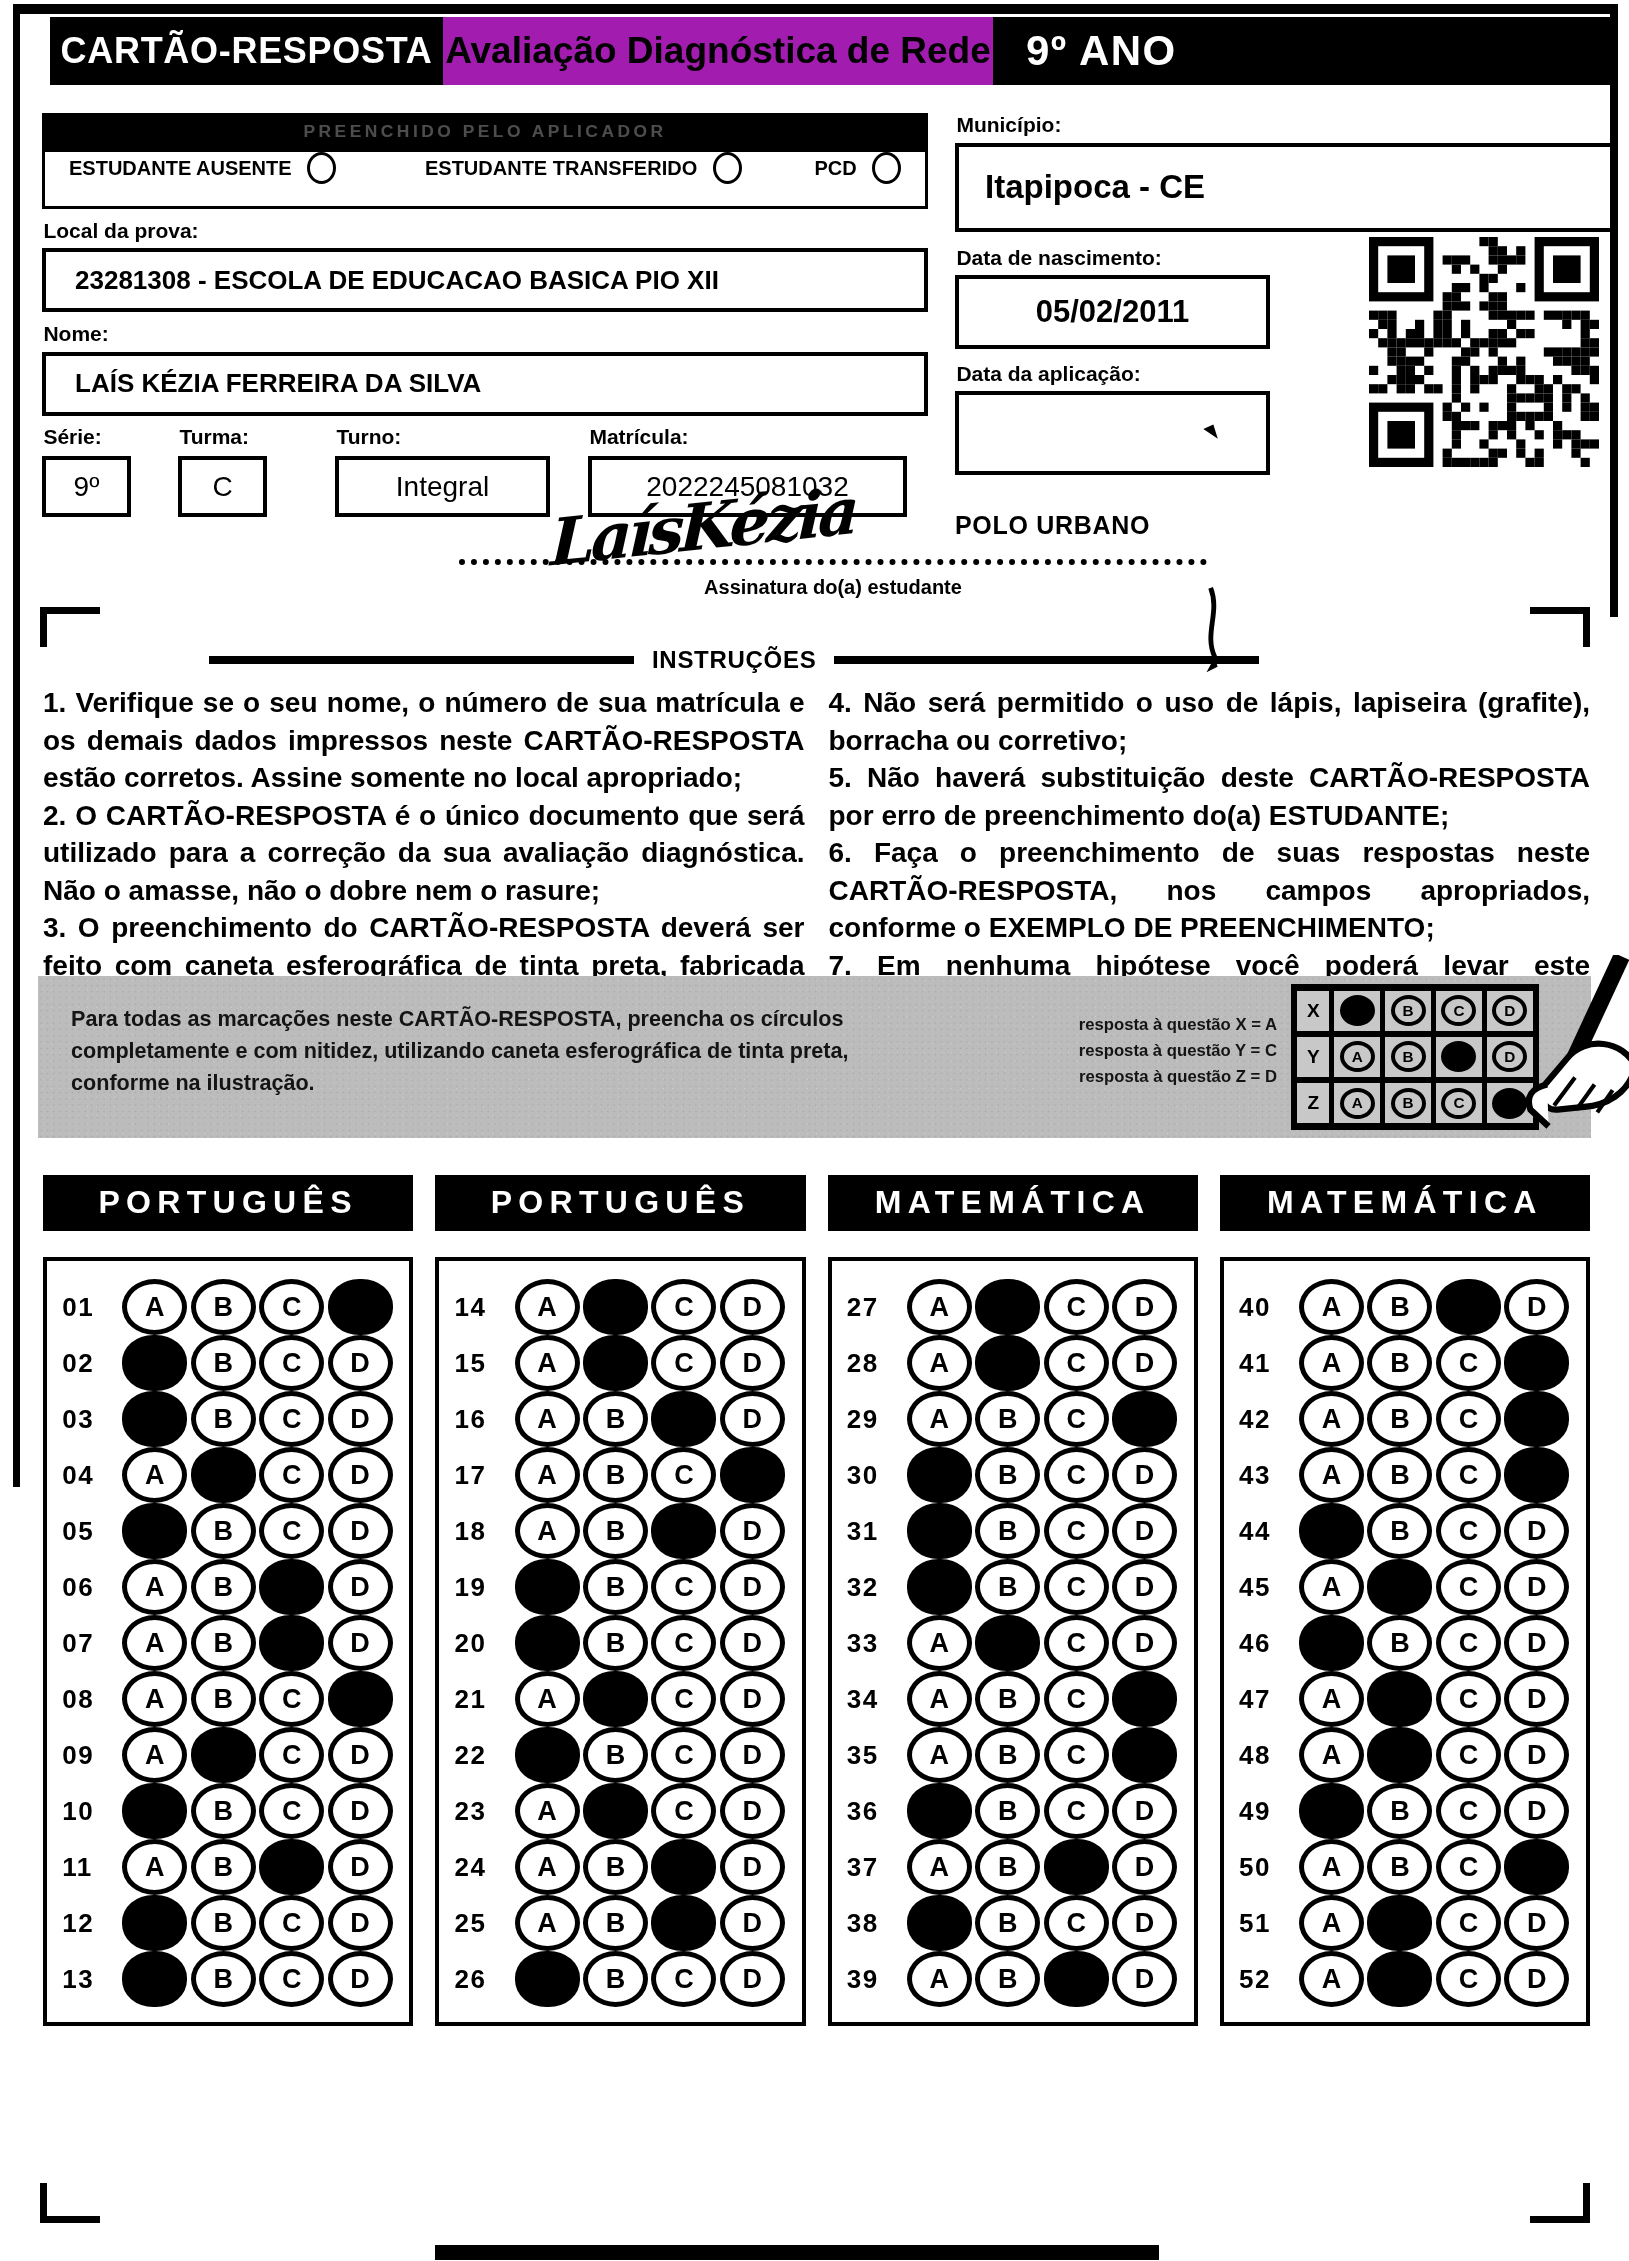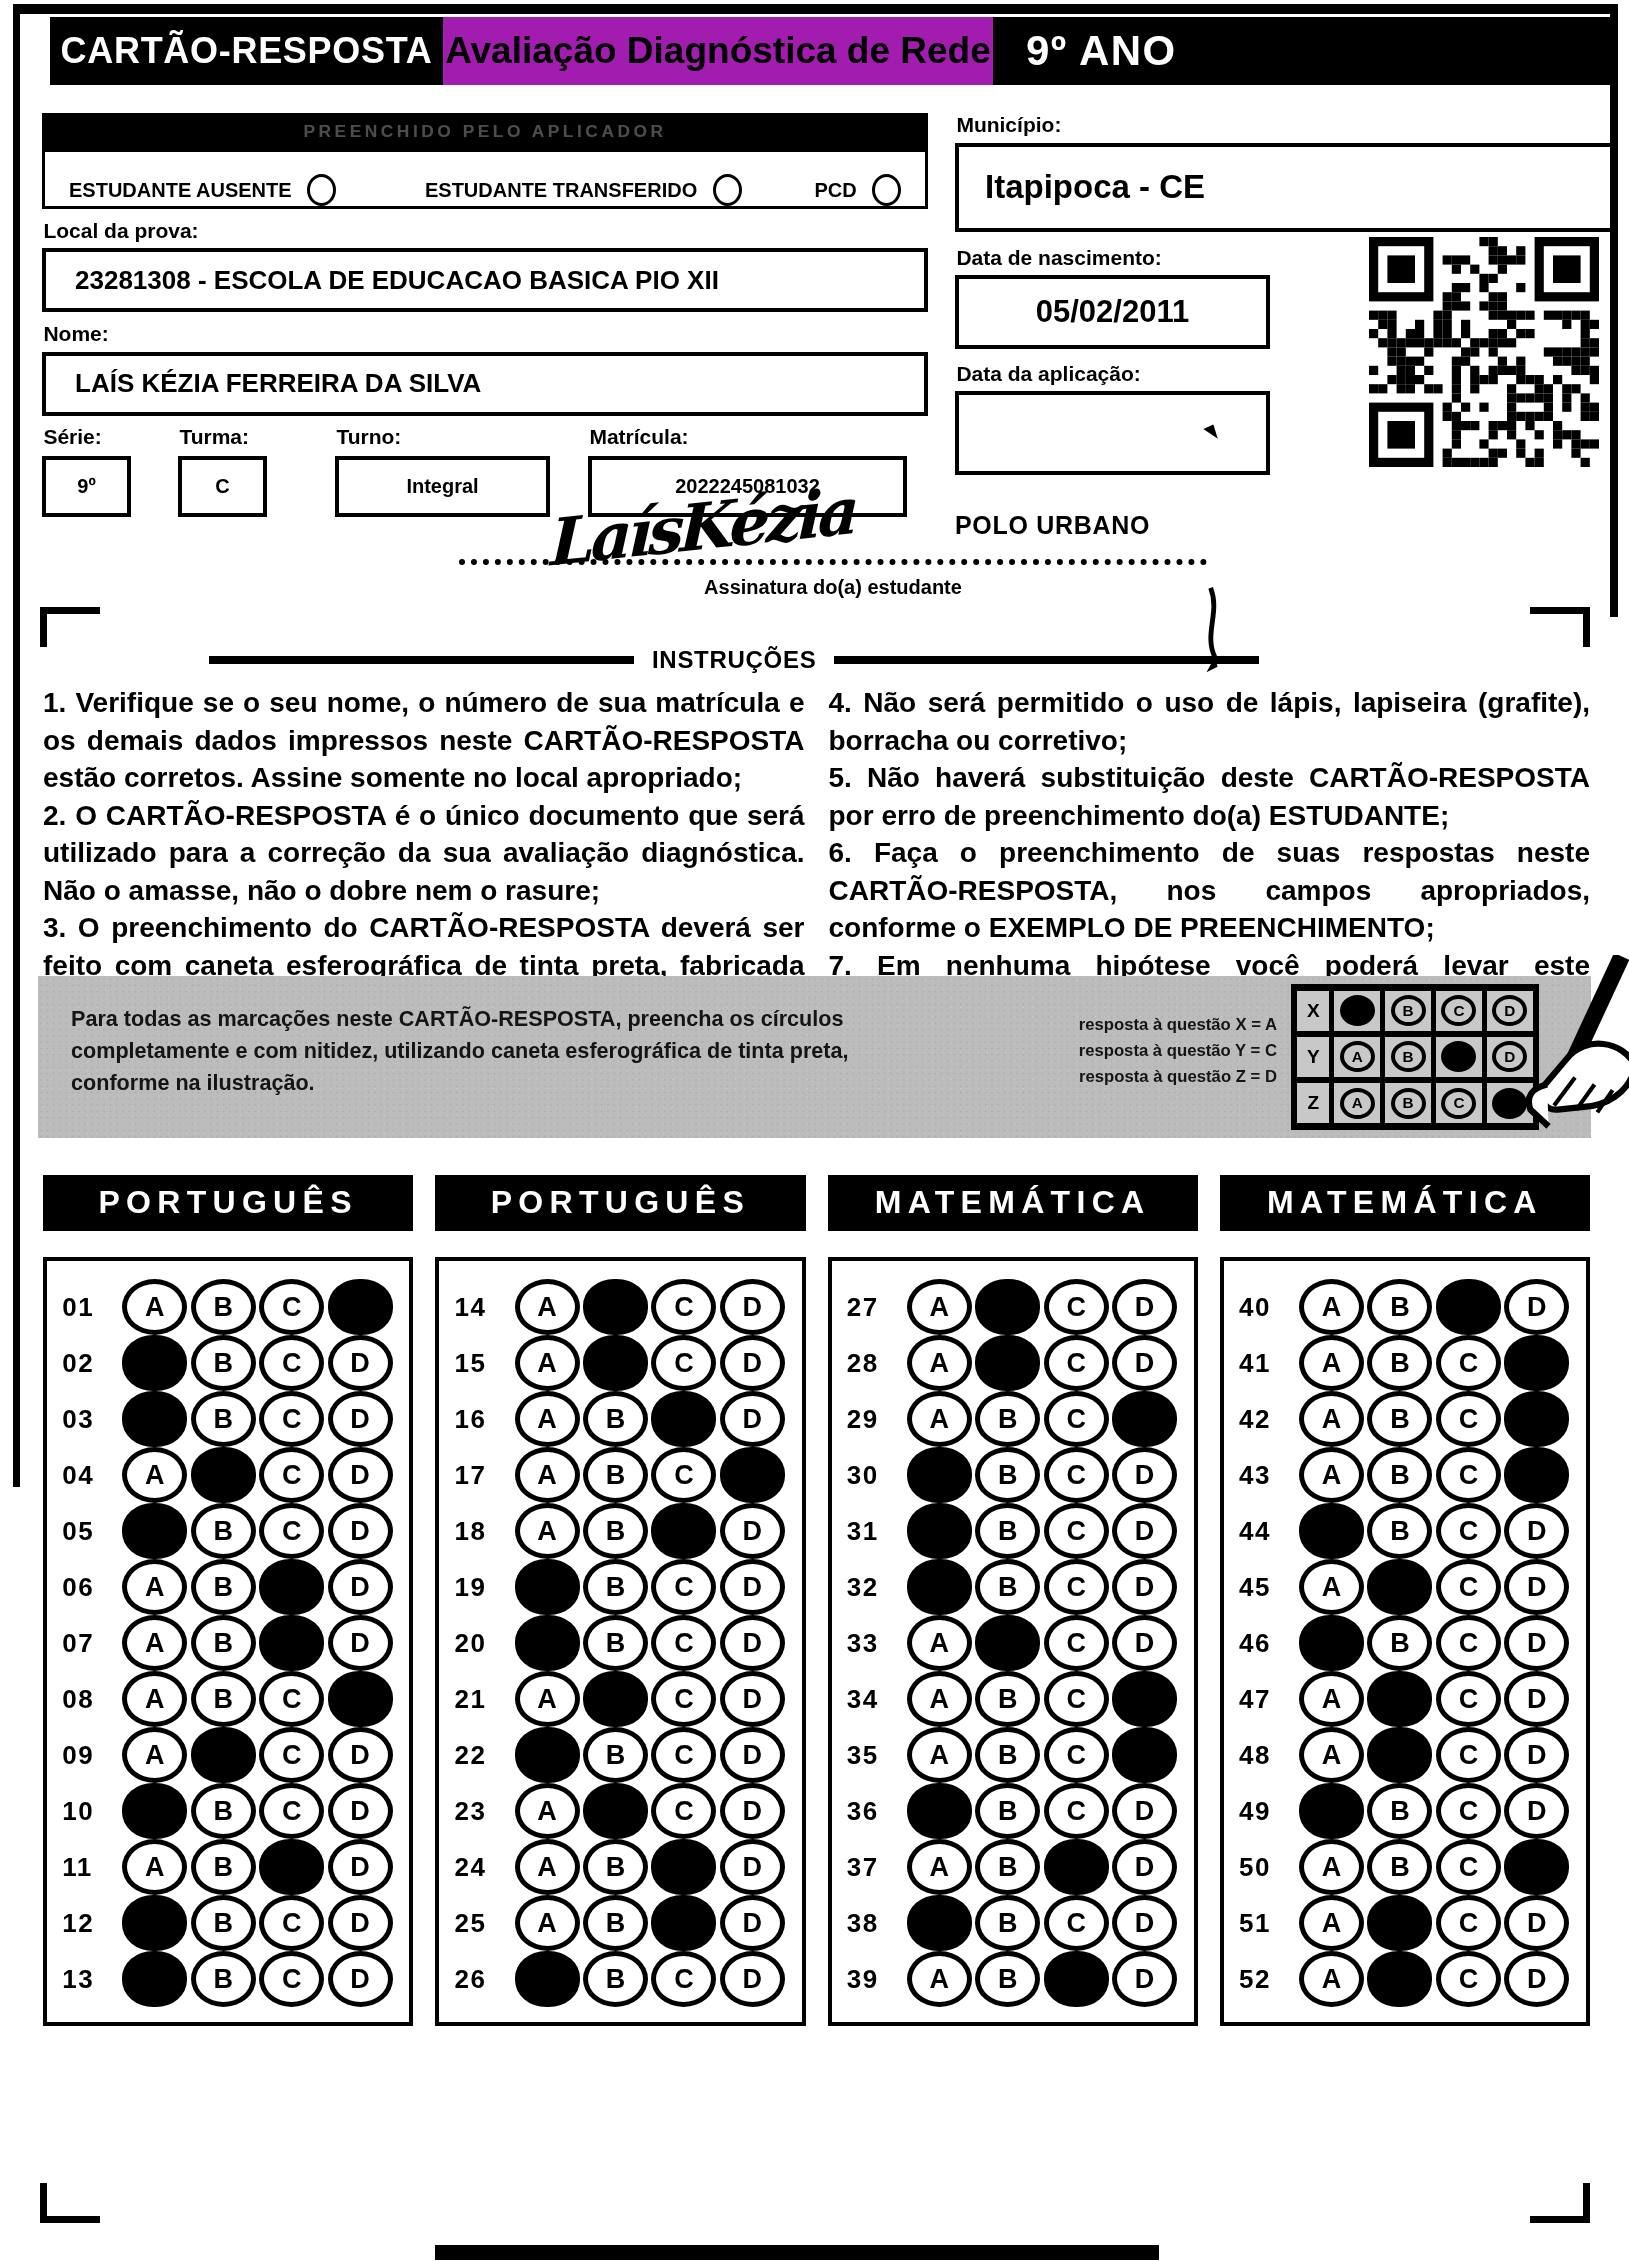--- a/index.html
+++ b/index.html
@@ -16,31 +16,31 @@
   
   .hdr { position:absolute; left:50px; top:16.7px; width:1566px; height:68px; background:#000; display:flex; align-items:stretch; }
   .hdr-card  { width:393px; display:flex; align-items:center; justify-content:center; color:#fff; font-size:36px; font-weight:bold; letter-spacing:0.7px; }
   .hdr-exam  { width:550px; background:#a21caf; color:#000; display:flex; align-items:center; justify-content:center; font-size:37px; font-weight:bold; }
   .hdr-grade { flex:1; display:flex; align-items:center; color:#fff; font-size:42px; font-weight:bold; padding-left:33px; letter-spacing:1.4px; }
 
   
   .colL { position:absolute; left:42px; top:113px; width:886px; }
   .applicator-bar { height:36px; background:#000; display:flex; align-items:center; justify-content:center; }
   .applicator-bar span { color:rgba(255,255,255,.30); font-size:17.4px; font-weight:bold; letter-spacing:3.5px; }
-  .status-box { border:3.5px solid #000; background:#fff; height:60px; display:flex; align-items:flex-end; padding:0 24px; gap:9.7px; }
+  .status-box { border:3.5px solid #000; background:#fff; height:60px; display:flex; align-items:flex-start; padding:0 24px; gap:9.7px; }
   .status-item { display:flex; align-items:center; gap:15.3px; }
   .status-item .lbl { font-size:20px; font-weight:bold; }
   .status-circle { width:29px; height:32px; border:3.5px solid #000; border-radius:50%; background:#fff; }
   .sp1 { flex:1.3; } .sp2 { flex:1; }
   .f-label { font-size:21px; font-weight:bold; margin:9.7px 0 5.6px 1.4px; }
   .f-box { border:4.2px solid #000; background:#fff; height:64px; display:flex; align-items:center; padding-left:29px; font-size:26px; font-weight:bold; }
   .row4 { display:flex; margin-top:9.7px; gap:0; }
   .fg { display:flex; flex-direction:column; }
   .fg .f-label { margin:0 0 7px 1.4px; }
-  .fg .f-box2 { border:4.2px solid #000; height:61px; display:flex; align-items:center; justify-content:center; font-size:20px; font-weight:bold; }
+  .fg .f-box2 { border:4.2px solid #000; height:61px; display:flex; align-items:center; justify-content:center; font-size:28px; font-weight:normal; }
 
   
   .colR { position:absolute; left:955px; top:113px; width:661px; }
   .colR .f-label { margin:0 0 5.6px 1.4px; }
   .muni-box { border:4.2px solid #000; height:89px; display:flex; align-items:center; padding-left:26px; font-size:33px; font-weight:bold; }
   .date-box { border:4.2px solid #000; width:315px; height:74px; display:flex; align-items:center; justify-content:center; font-size:31px; font-weight:bold; position:relative; }
   .aplic-box { height:84px; }
   .polo { font-size:25px; font-weight:bold; margin-top:36px; letter-spacing:0.7px; }
   .qr-wrap { position:absolute; left:414px; top:124px; width:230px; height:230px; }
   .ink-blob { position:absolute; right:49px; top:31px; width:0; height:0; border-left:9.7px solid transparent; border-right:2.8px solid transparent; border-top:15.3px solid #000; transform:rotate(-25deg); }

